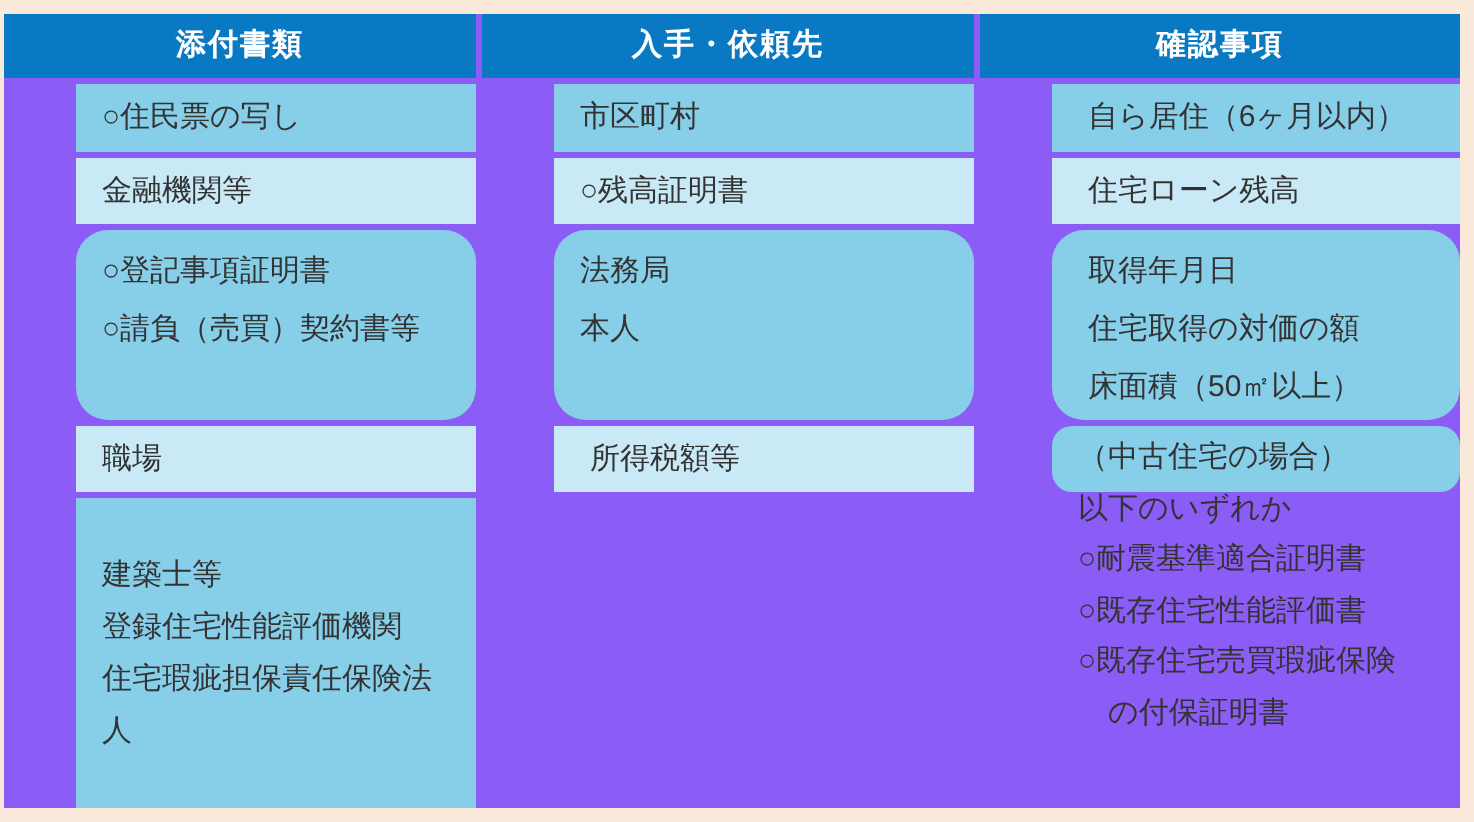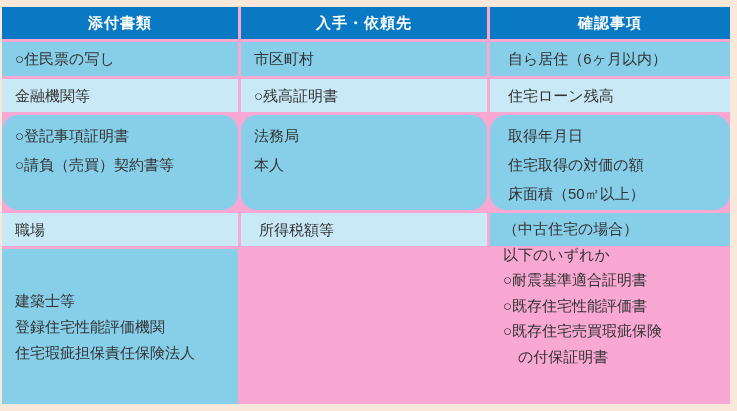--- a/index.html
+++ b/index.html
@@ -6,21 +6,21 @@
   .frame{
     position:relative;
     width:737px;height:411px;
     background:#fae8da;
     box-sizing:border-box;
     padding:7px 7px 7px 2px;
     font-family:"Liberation Sans","DejaVu Sans",sans-serif;
   }
   .doc-table{
     width:100%;height:100%;
-    background:#f9a8d4;
+    background:#8b5cf6;
     display:grid;
     grid-template-columns:236px 246px 1fr;
     grid-template-rows:32px 34px 33px 95px 33px 1fr;
     gap:3px;
   }
   .cell{
     display:flex;
     flex-direction:column;
     justify-content:center;
     box-sizing:border-box;
@@ -31,24 +31,24 @@
   }
   .cell.header{
     background:#0879c2;
     color:#ffffff;
     font-weight:bold;
     align-items:center;
     letter-spacing:1px;
   }
   .cell.medium{background:#87cee9;}
   .cell.light{background:#c9e9f6;}
-  .cell.body{padding-left:13px;padding-right:18px;}
+  .cell.body{padding-left:13px;padding-right:18px;margin-left:36px;}
   .cell.col3{padding-left:18px;}
   .cell.top{justify-content:flex-start;padding-top:6px;line-height:29px;border-radius:16px;}
-  .cell.top-tight{justify-content:flex-start;padding-top:3px;line-height:25.5px;}
+  .cell.top-tight{justify-content:flex-start;padding-top:3px;line-height:25.5px;border-radius:10px;}
   .cell.mid-lines{line-height:26px;}
 </style>
 </head>
 <body>
 
 <div class="frame">
   <div class="doc-table">
 
     <div class="cell header">添付書類</div>
     <div class="cell header">入手・依頼先</div>

